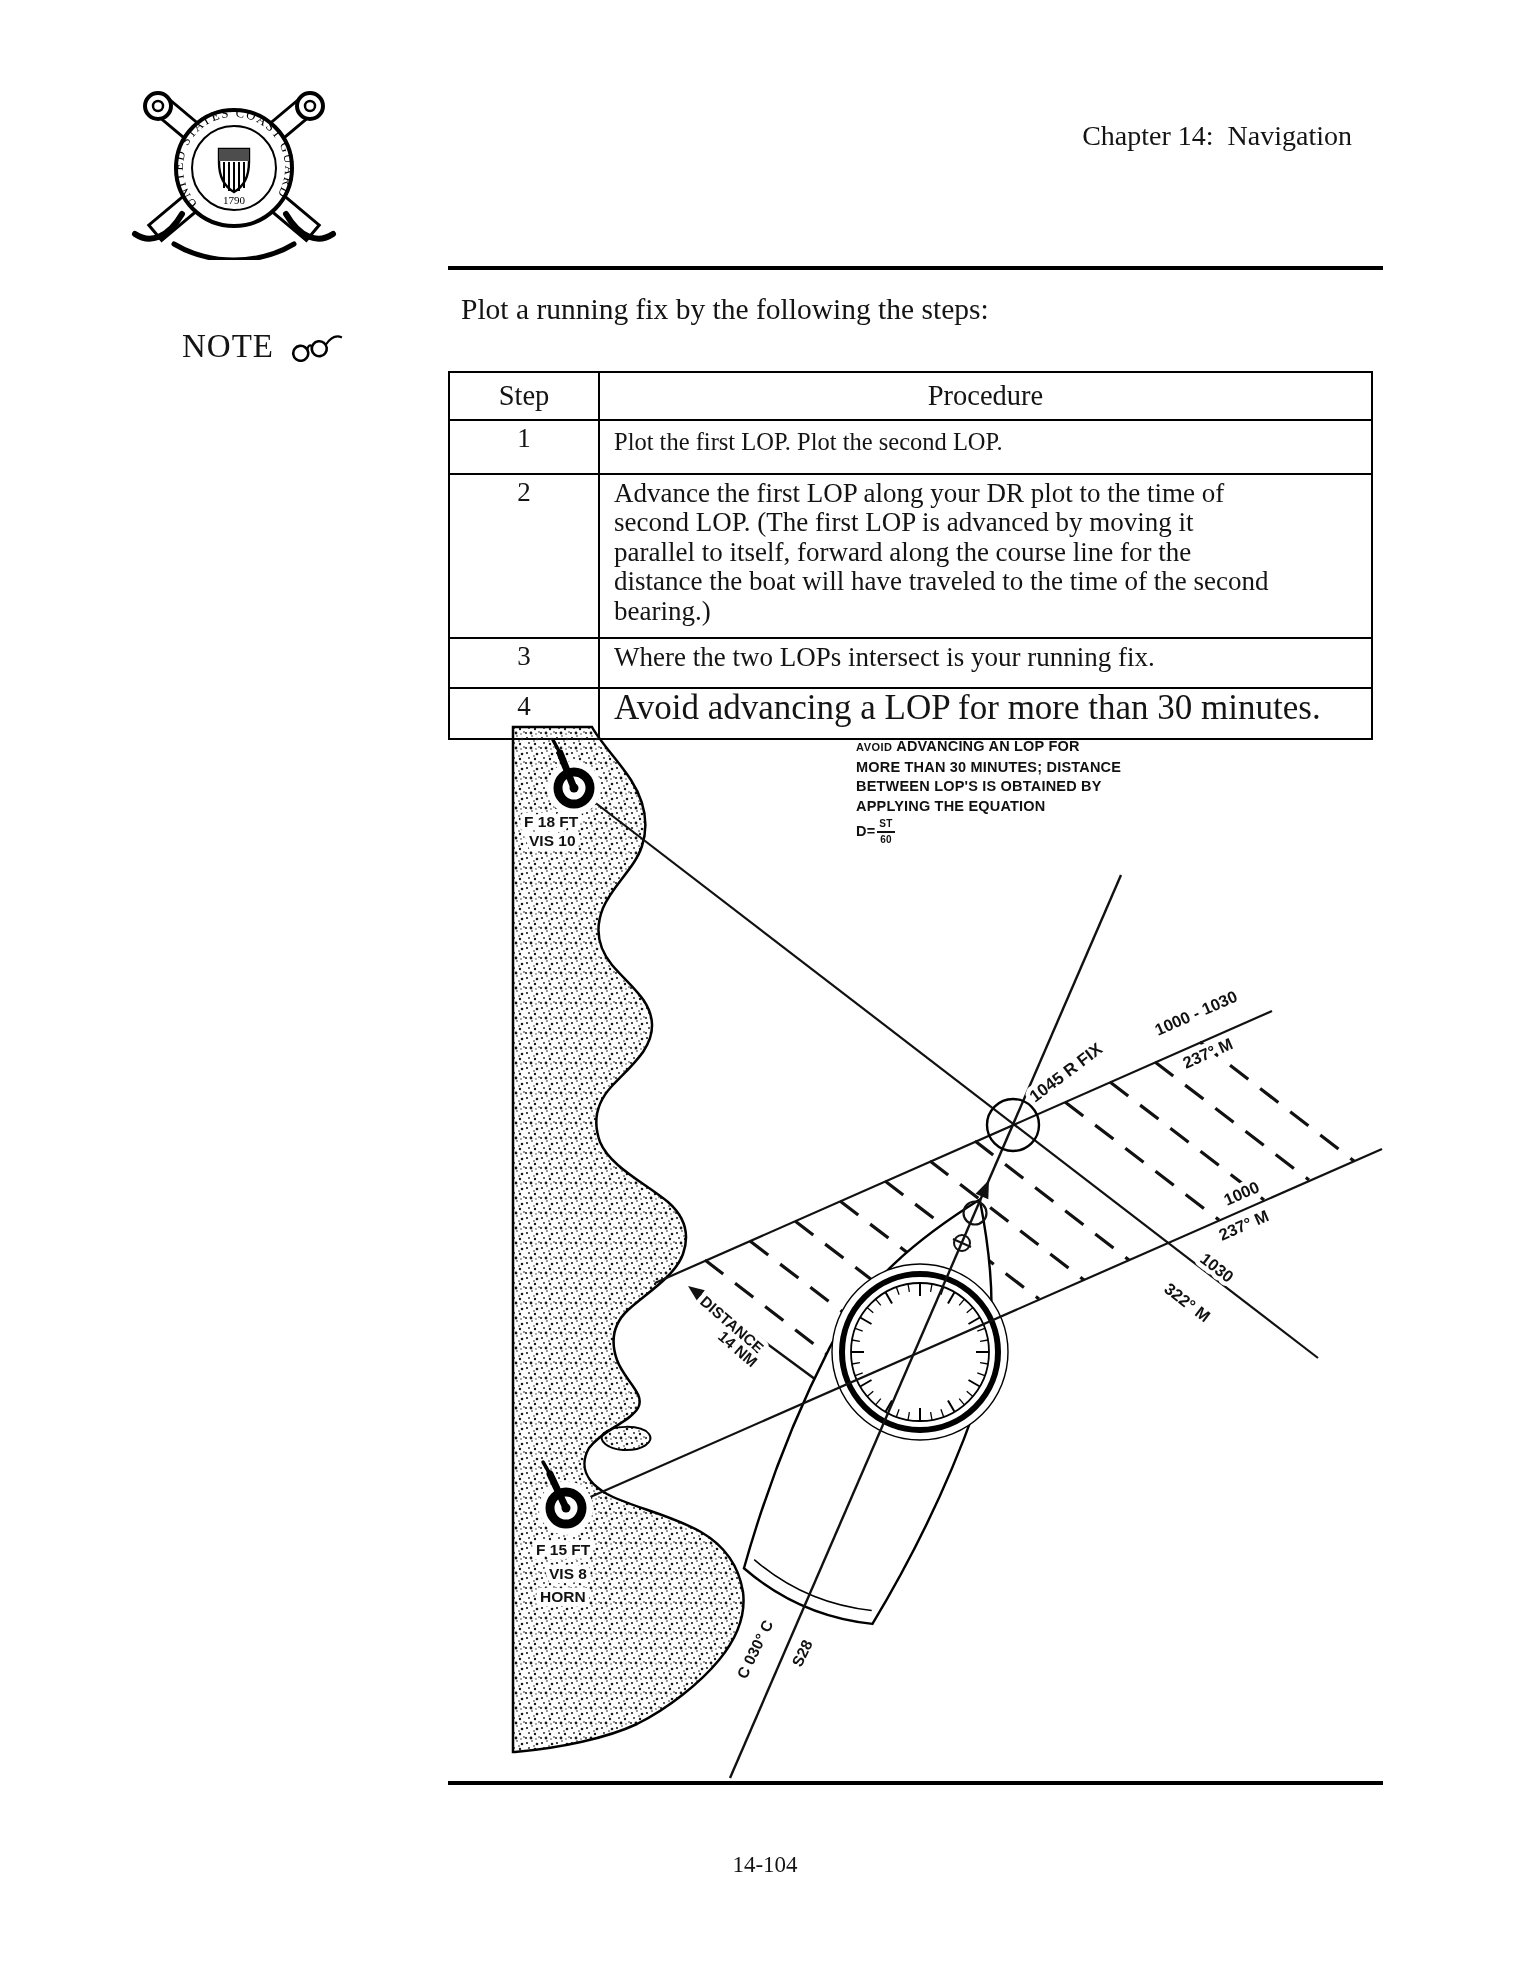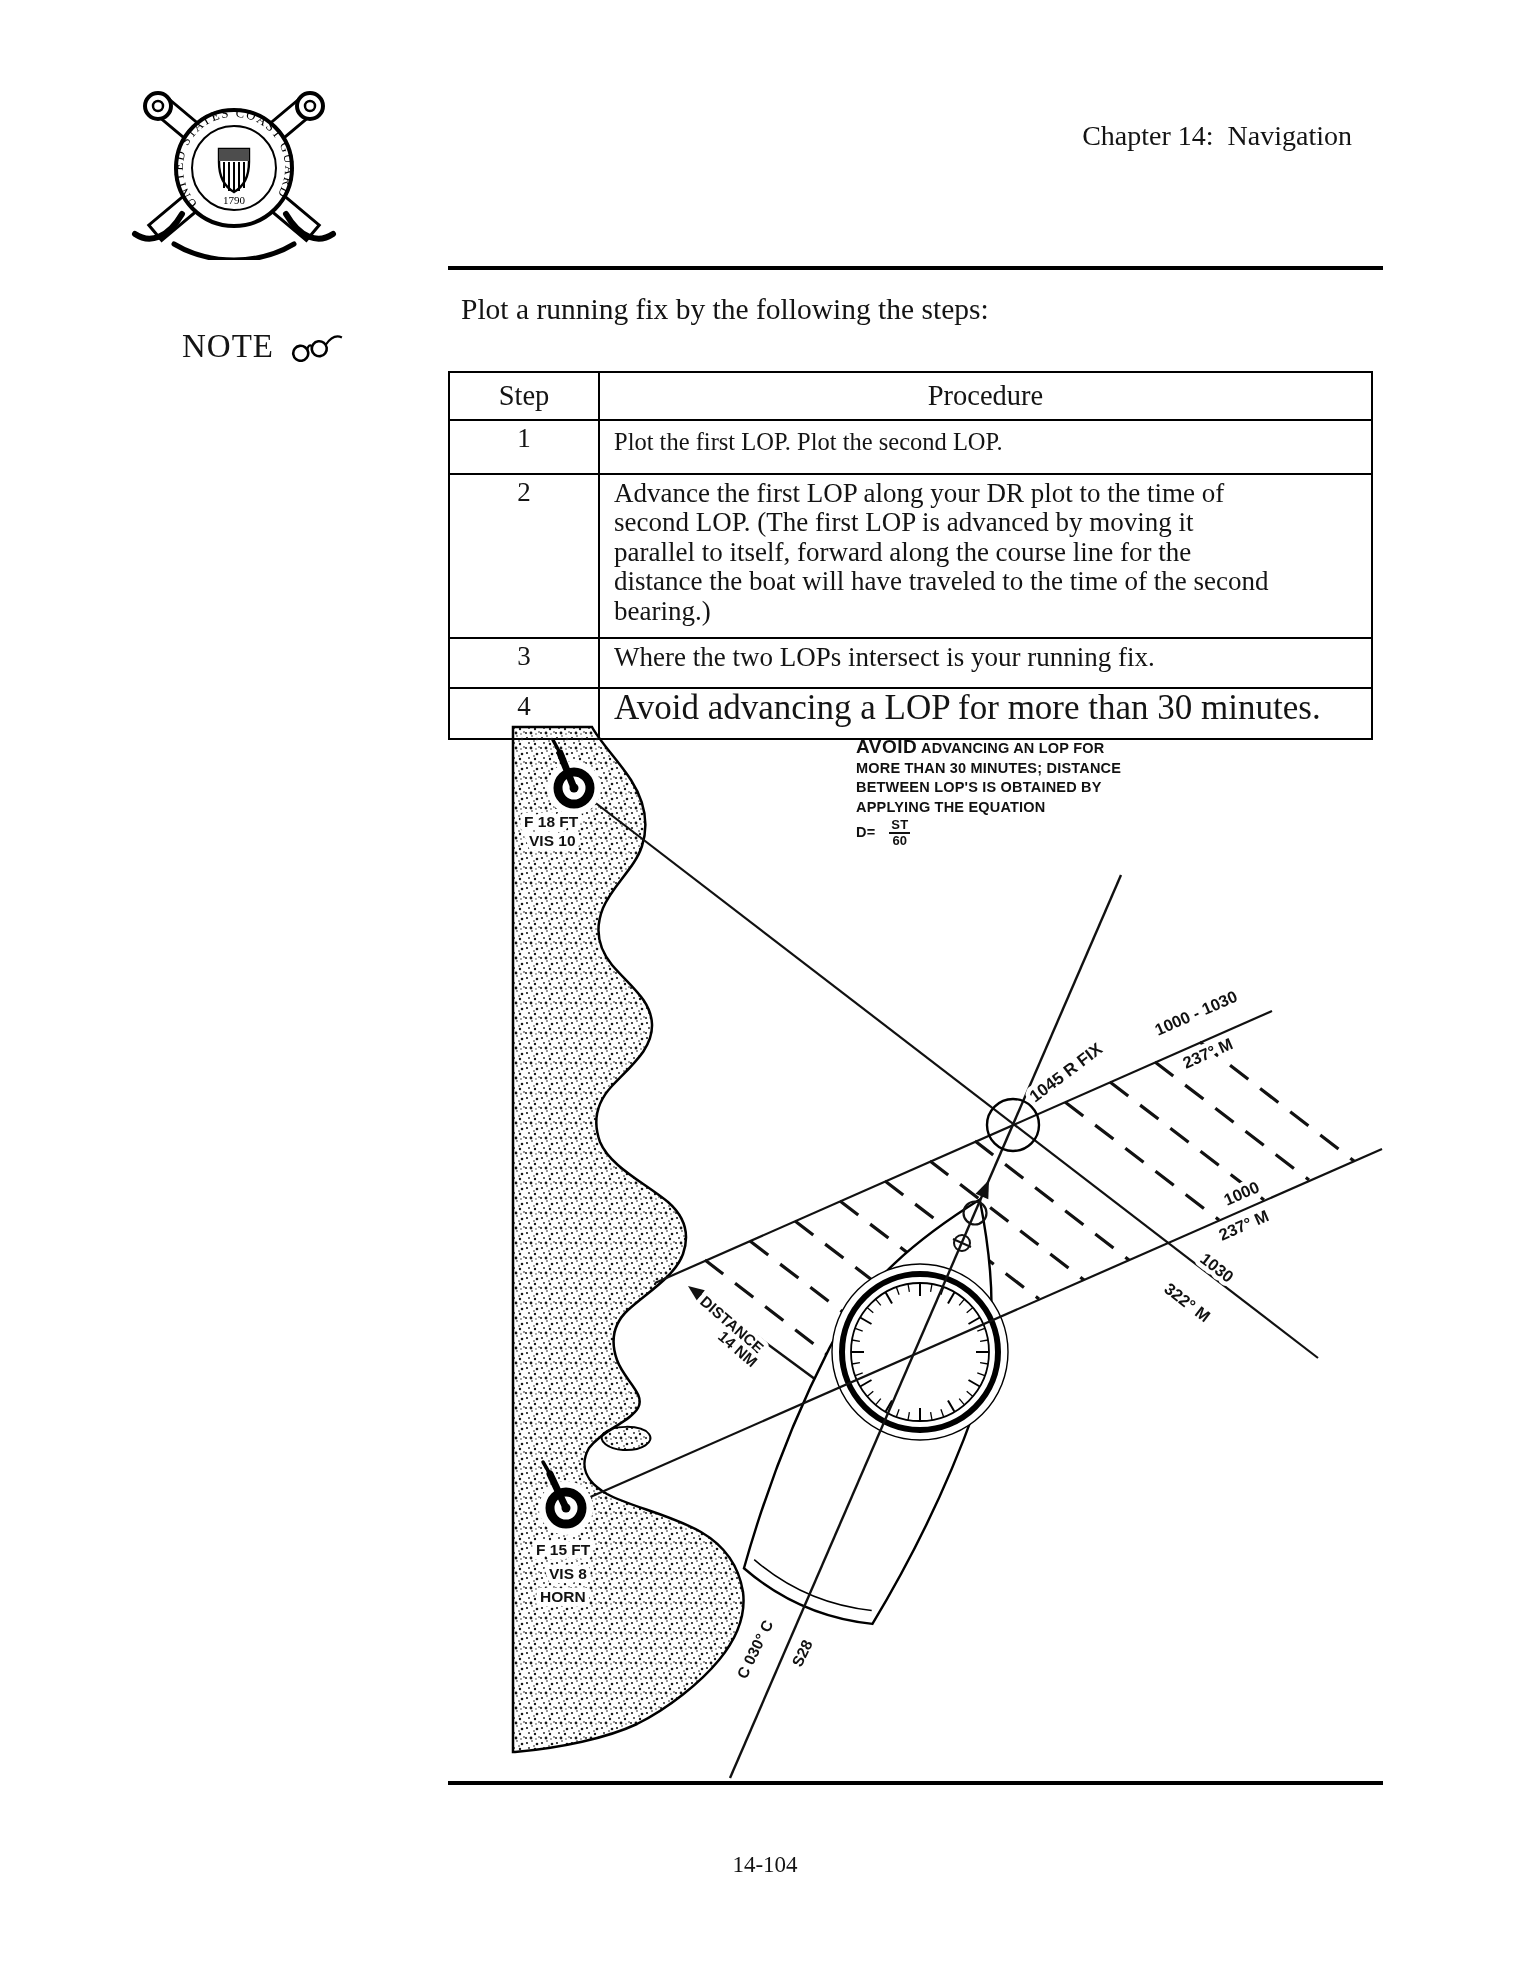--- a/index.html
+++ b/index.html
@@ -29,23 +29,23 @@
   .steps tr.r2 td.proc{font-size:27px;line-height:29.4px;padding-top:4px;}
   .steps tr.r2 td{height:146px;}
   .steps tr.r3 td.proc{font-size:27px;line-height:33px;}
   .steps tr.r3 td{height:35px;}
   .steps tr.r4 td.proc{font-size:35px;line-height:34px;}
   .steps tr.r4 td{height:36px;}
 
   .fig-svg{left:0;top:0;width:1530px;height:1980px;}
   .avoid{left:856px;top:737px;width:310px;font-family:"Liberation Sans","DejaVu Sans",sans-serif;
          font-weight:700;font-size:14.5px;line-height:19.5px;letter-spacing:.2px;color:#111;}
-  .av-lead{font-size:19px;letter-spacing:.5px;}
+  .av-lead{font-size:11px;letter-spacing:.5px;}
   .av-eq{display:flex;align-items:center;margin-top:1px;}
-  .frac{display:inline-flex;flex-direction:column;text-align:center;font-size:13px;line-height:13.5px;margin-left:14px;}
+  .frac{display:inline-flex;flex-direction:column;text-align:center;font-size:10px;line-height:13.5px;margin-left:2px;}
   .fr-t{border-bottom:2px solid #111;padding:0 2px;}
 
   .caption{left:822px;top:1686px;font-size:31px;line-height:39px;}
   .pageno{left:690px;top:1852px;width:150px;text-align:center;font-size:23px;}
 
   svg .halo{paint-order:stroke;stroke:#fff;stroke-width:9px;stroke-linejoin:round;}
   svg text.lbl{font-family:"Liberation Sans","DejaVu Sans",sans-serif;font-weight:700;fill:#111;}
 </style>
 </head>
 <body>

